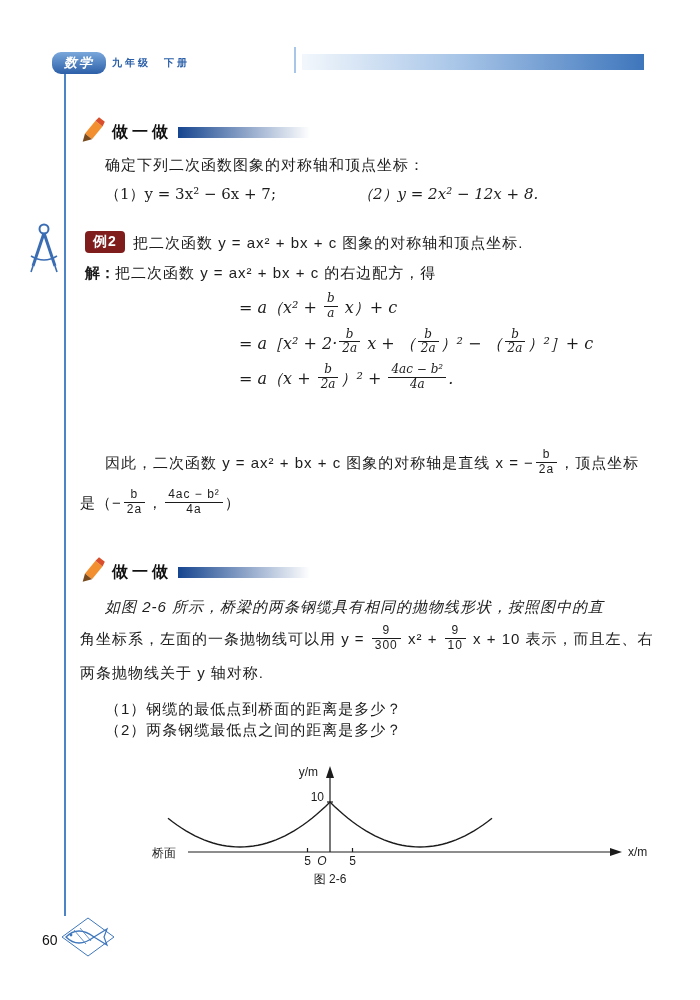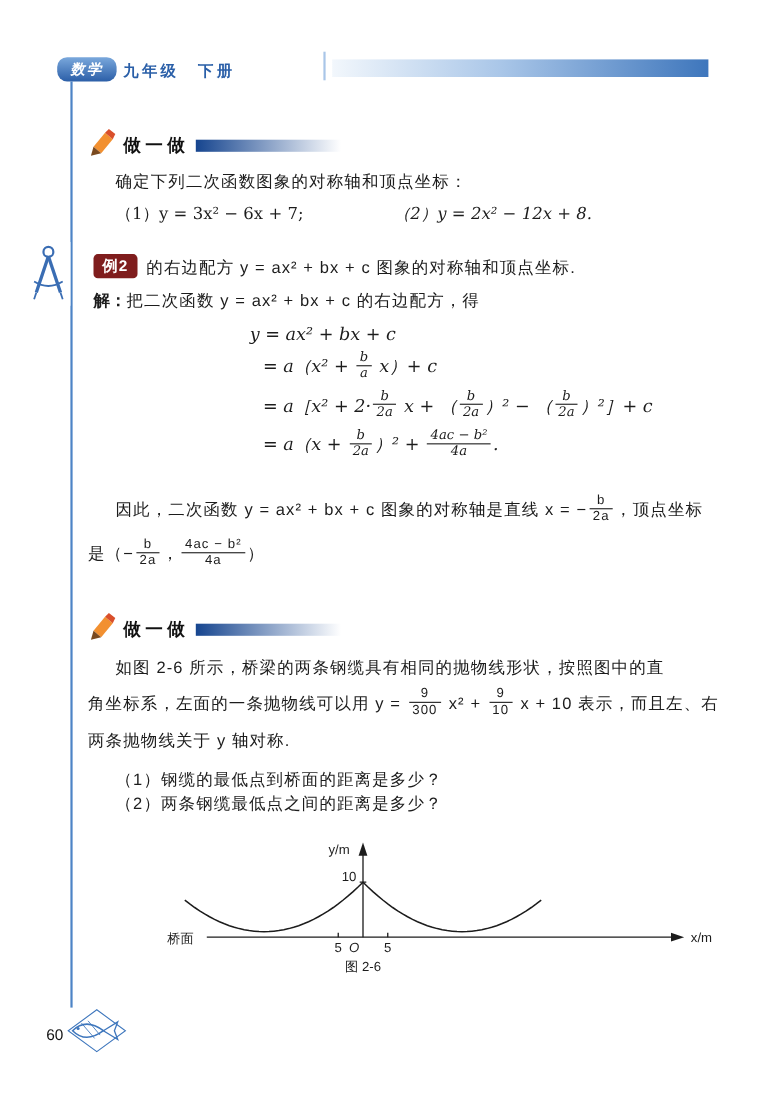--- a/index.html
+++ b/index.html
@@ -13,21 +13,21 @@
 
   
   .math-logo{
     position:absolute;left:52px;top:52px;
     background:linear-gradient(#7aa8dc,#2c5fa8);
     color:#fff;font-style:italic;font-weight:bold;font-size:13px;
     padding:2px 12px;border-radius:9px;letter-spacing:2px;
   }
   .grade-title{
     position:absolute;left:112px;top:56px;
-    color:#2a5fa8;font-weight:bold;font-size:14px;letter-spacing:3px;
+    color:#2a5fa8;font-weight:bold;font-size:10px;letter-spacing:3px;
   }
   .hdr-sep{position:absolute;left:294px;top:47px;width:2px;height:26px;background:#a9c6e8;}
   .hdr-bar{
     position:absolute;left:302px;top:54px;width:342px;height:16px;
     background:linear-gradient(to right,#f2f7fc 0%,#a9c6e8 45%,#3e76bc 100%);
   }
   .left-rule{position:absolute;left:64px;top:74px;width:2px;height:854px;background:#4d84c6;}
 
   
   .doit-label{font-weight:bold;font-size:16px;letter-spacing:4px;color:#111;}
@@ -87,45 +87,44 @@
   <path d="M15 4 L18 1 L23 5 L21 9 Z" fill="#d94f2b"></path>
 </svg>
 <div class="abs doit-label" style="left:112px;top:122px;">做一做</div>
 <div class="doit-bar" style="left:178px;top:127px;"></div>
 
 <div class="abs para" style="left:105px;top:156px;text-align:center;">确定下列二次函数图象的对称轴和顶点坐标：</div>
 <div class="abs" style="left:105px;top:185px;font-family:'DejaVu Serif',serif;">（1）y = 3x² − 6x + 7;</div>
 <div class="abs" style="left:358px;top:185px;font-style:italic;font-family:'DejaVu Serif',serif;">（2）y = 2x² − 12x + 8.</div>
 
 <div class="ex-badge" style="left:85px;top:231px;">例2</div>
-<div class="abs para" style="left:133px;top:234px;">的右边配方 y = ax² + bx + c 图象的对称轴和顶点坐标.</div>
+<div class="abs para" style="left:133px;top:234px;">把二次函数 y = ax² + bx + c 图象的对称轴和顶点坐标.</div>
 
 <div class="abs" style="left:85px;top:264px;">
   <span class="bold">解：</span><span class="para">把二次函数 y = ax² + bx + c 的右边配方，得</span>
 </div>
 
 <div class="abs" style="left:227px;top:294px;">
-  <div class="math-line">y = ax² + bx + c</div>
   <div class="math-line eq-indent">= a（x² + <span class="frac"><span class="num">b</span><span class="den">a</span></span> x）+ c</div>
   <div class="math-line eq-indent">= a［x² + 2·<span class="frac"><span class="num">b</span><span class="den">2a</span></span> x + （<span class="frac"><span class="num">b</span><span class="den">2a</span></span>）² − （<span class="frac"><span class="num">b</span><span class="den">2a</span></span>）²］+ c</div>
   <div class="math-line eq-indent">= a（x + <span class="frac"><span class="num">b</span><span class="den">2a</span></span>）² + <span class="frac"><span class="num">4ac − b²</span><span class="den">4a</span></span>.</div>
 </div>
 
 <div class="abs para" style="left:105px;top:450px;">因此，二次函数 y = ax² + bx + c 图象的对称轴是直线 x = −<span class="frac"><span class="num">b</span><span class="den">2a</span></span>，顶点坐标</div>
 <div class="abs para" style="left:80px;top:490px;">是（−<span class="frac"><span class="num">b</span><span class="den">2a</span></span>，<span class="frac"><span class="num">4ac − b²</span><span class="den">4a</span></span>）</div>
 
 <svg class="abs" style="left:78px;top:556px;" width="28" height="28" viewBox="0 0 24 24">
   <path d="M6 15 L15 4 L21 9 L12 20 Z" fill="#f29030"></path>
   <path d="M6 15 L12 20 L4 22 Z" fill="#7a4a1f"></path>
   <path d="M15 4 L18 1 L23 5 L21 9 Z" fill="#d94f2b"></path>
 </svg>
 <div class="abs doit-label" style="left:112px;top:562px;">做一做</div>
 <div class="doit-bar" style="left:178px;top:567px;"></div>
 
-<div class="abs para" style="left:105px;top:598px;">如图 2-6 所示，桥梁的两条钢缆具有相同的抛物线形状，按照图中的直</div>
+<div class="abs para" style="left:105px;top:598px;font-style:italic;">如图 2-6 所示，桥梁的两条钢缆具有相同的抛物线形状，按照图中的直</div>
 <div class="abs para" style="left:80px;top:626px;">角坐标系，左面的一条抛物线可以用 y = <span class="frac"><span class="num">9</span><span class="den">300</span></span> x² + <span class="frac"><span class="num">9</span><span class="den">10</span></span> x + 10 表示，而且左、右</div>
 <div class="abs para" style="left:80px;top:664px;">两条抛物线关于 y 轴对称.</div>
 
 <div class="abs para" style="left:105px;top:700px;">（1）钢缆的最低点到桥面的距离是多少？</div>
 <div class="abs para" style="left:105px;top:721px;">（2）两条钢缆最低点之间的距离是多少？</div>
 
 <svg class="abs fig-svg" style="left:150px;top:762px;" width="500" height="128" viewBox="0 0 500 128">
 
   <line x1="38" y1="90" x2="462" y2="90" stroke="#1c1c1c" stroke-width="1.2"></line>
   <polygon points="472,90 460,86 460,94" fill="#1c1c1c"></polygon>

